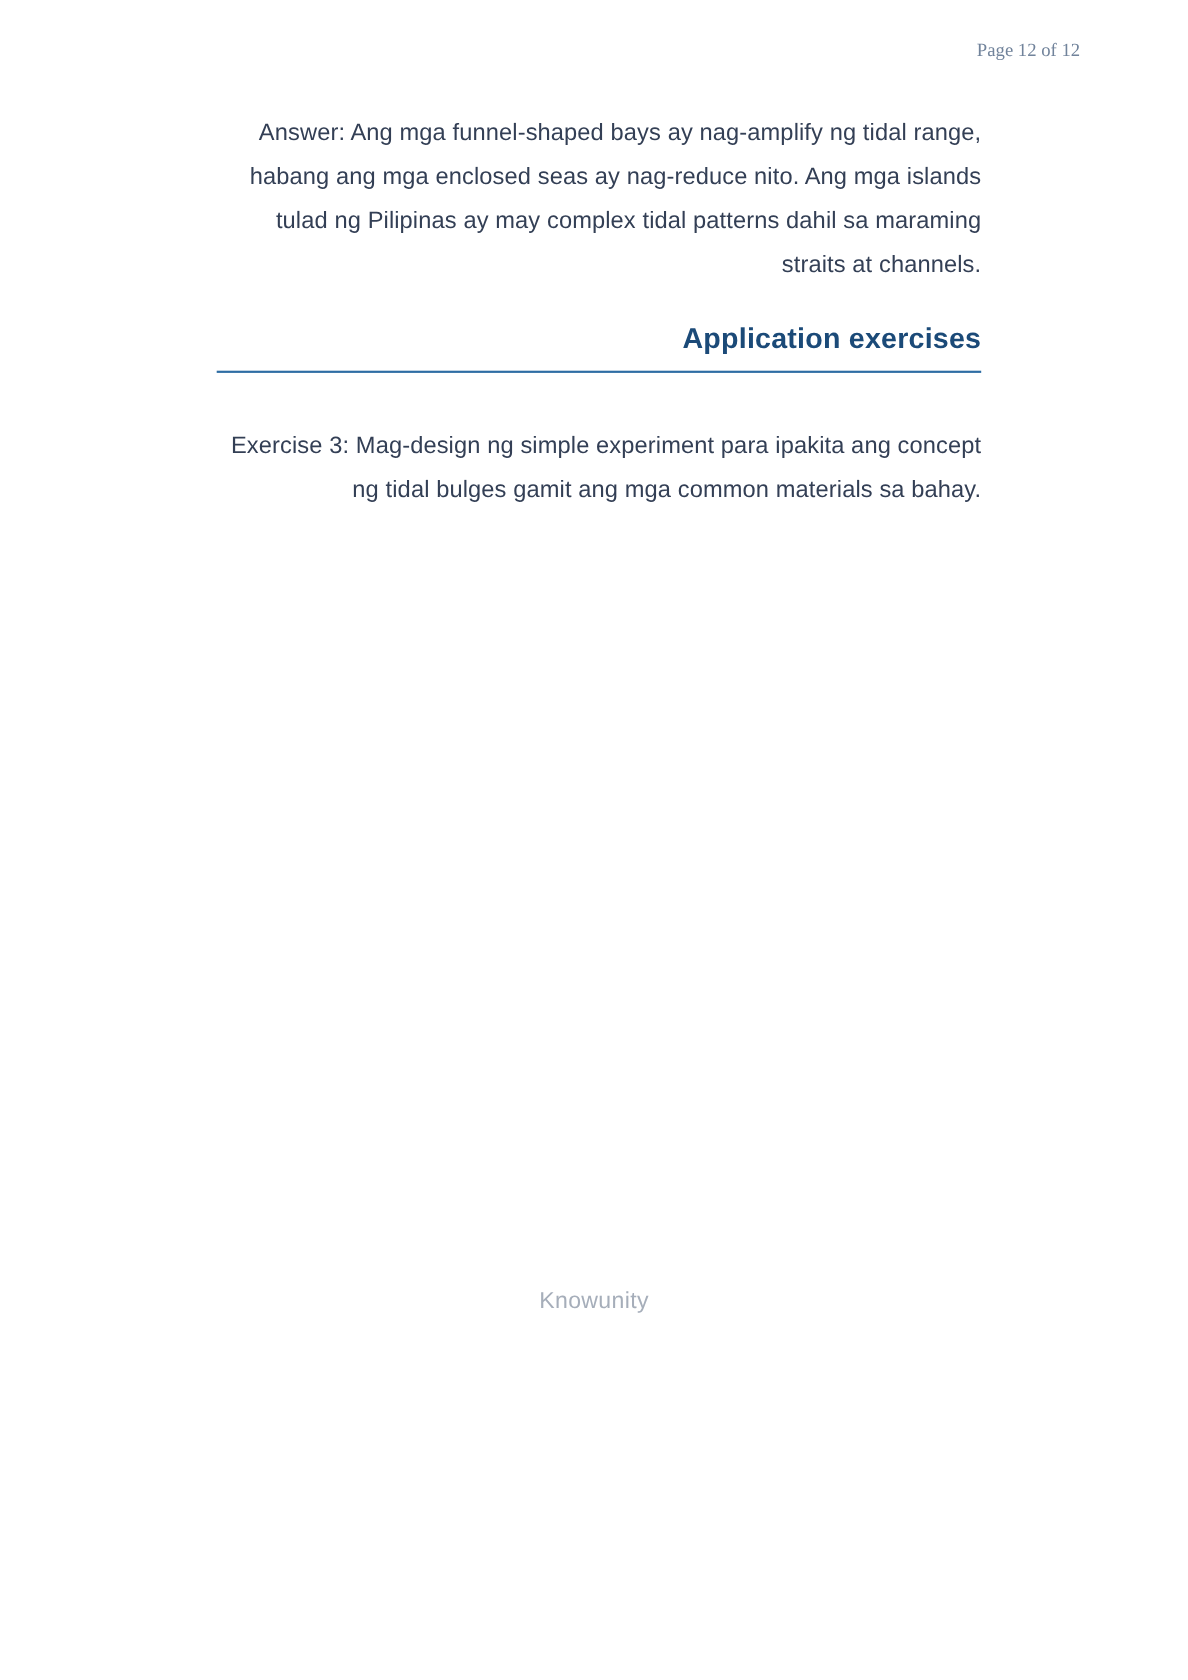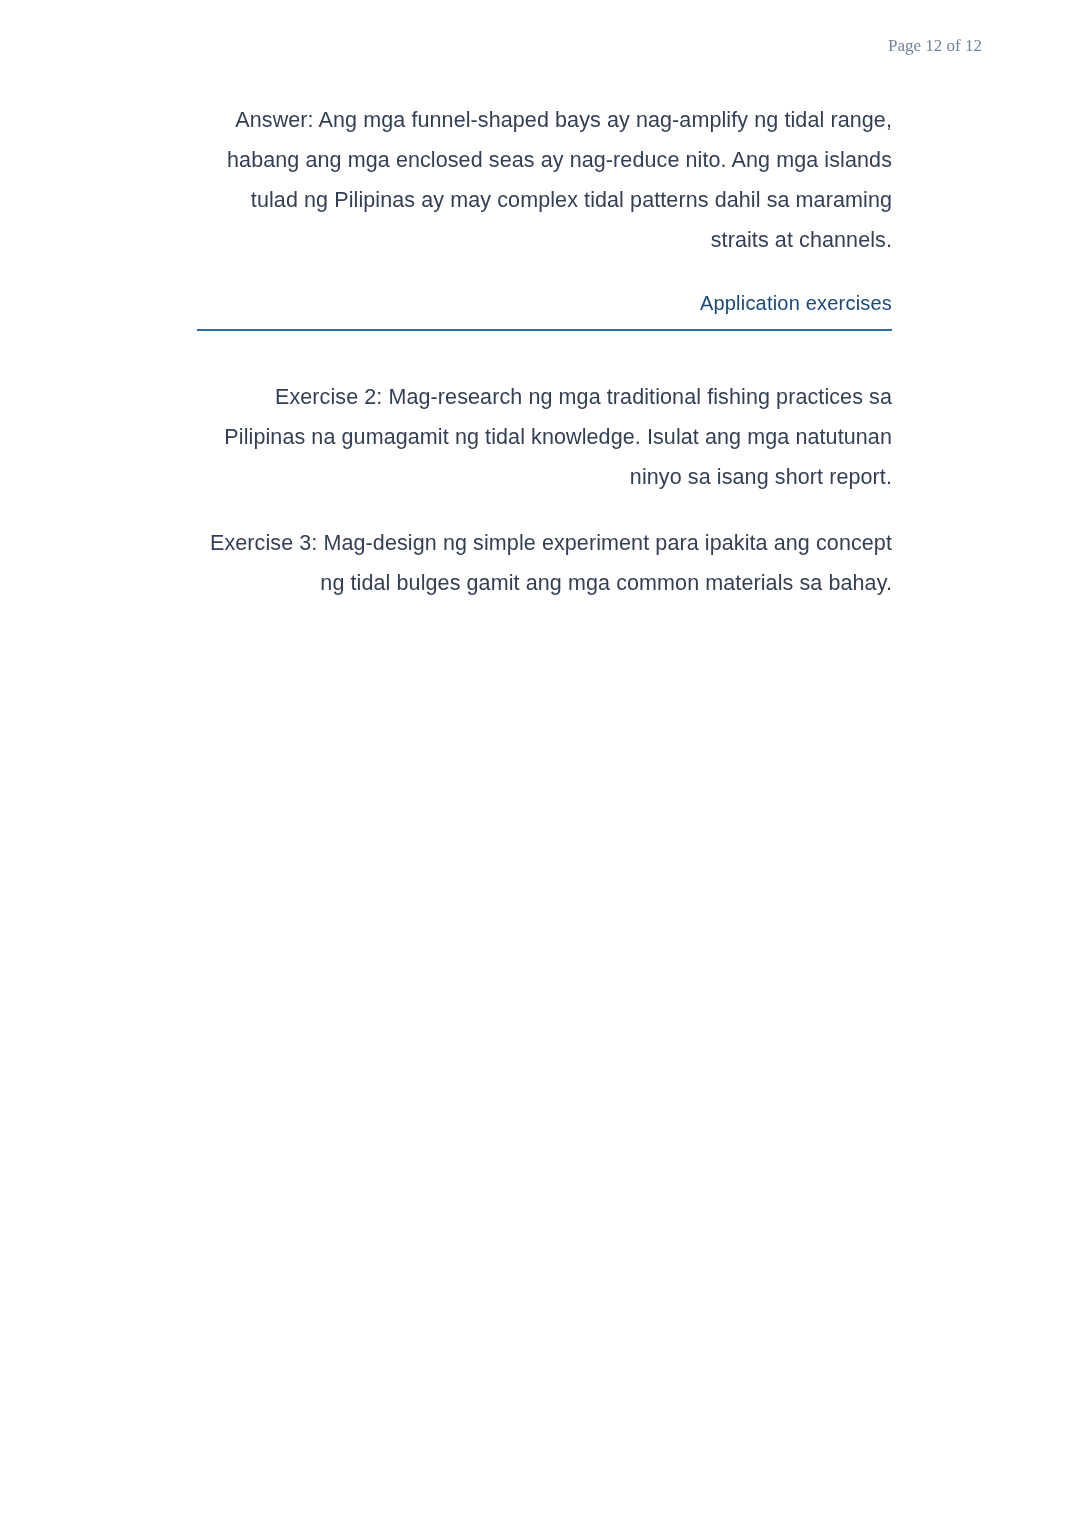--- a/index.html
+++ b/index.html
@@ -48,22 +48,22 @@
   .paragraph {
     margin: 0 0 26px 0;
     font-size: 21.5px;
     line-height: 40px;
     color: var(--body-text);
     letter-spacing: 0.1px;
   }
 
   .section-heading {
     margin: 32px 0 14px 0;
-    font-size: 20px;
-    font-weight: 400;
+    font-size: 26px;
+    font-weight: 700;
     color: var(--heading-text);
     letter-spacing: 0.2px;
   }
 
   .heading-rule {
     border: none;
     border-top: 2px solid var(--rule-color);
     margin: 0 0 46px 0;
     width: 100%;
   }
@@ -88,20 +88,20 @@
 
   <div class="content">
 
     <p class="paragraph">Answer: Ang mga funnel-shaped bays ay nag-amplify ng tidal range, habang ang mga enclosed seas ay nag-reduce nito. Ang mga islands tulad ng Pilipinas ay may complex tidal patterns dahil sa maraming straits at channels.</p>
 
     <h2 class="section-heading">Application exercises</h2>
 
     <hr class="heading-rule">
 
 
-    <p class="paragraph">Exercise 2: Mag-research ng mga traditional fishing practices sa Pilipinas na gumagamit ng tidal knowledge. Isulat ang mga natutunan ninyo sa isang short report.</p>
 
     <p class="paragraph">Exercise 3: Mag-design ng simple experiment para ipakita ang concept ng tidal bulges gamit ang mga common materials sa bahay.</p>
 
   </div>
 
+  <div class="footer">Knowunity</div>
 
 </div>
 
 </body></html>

